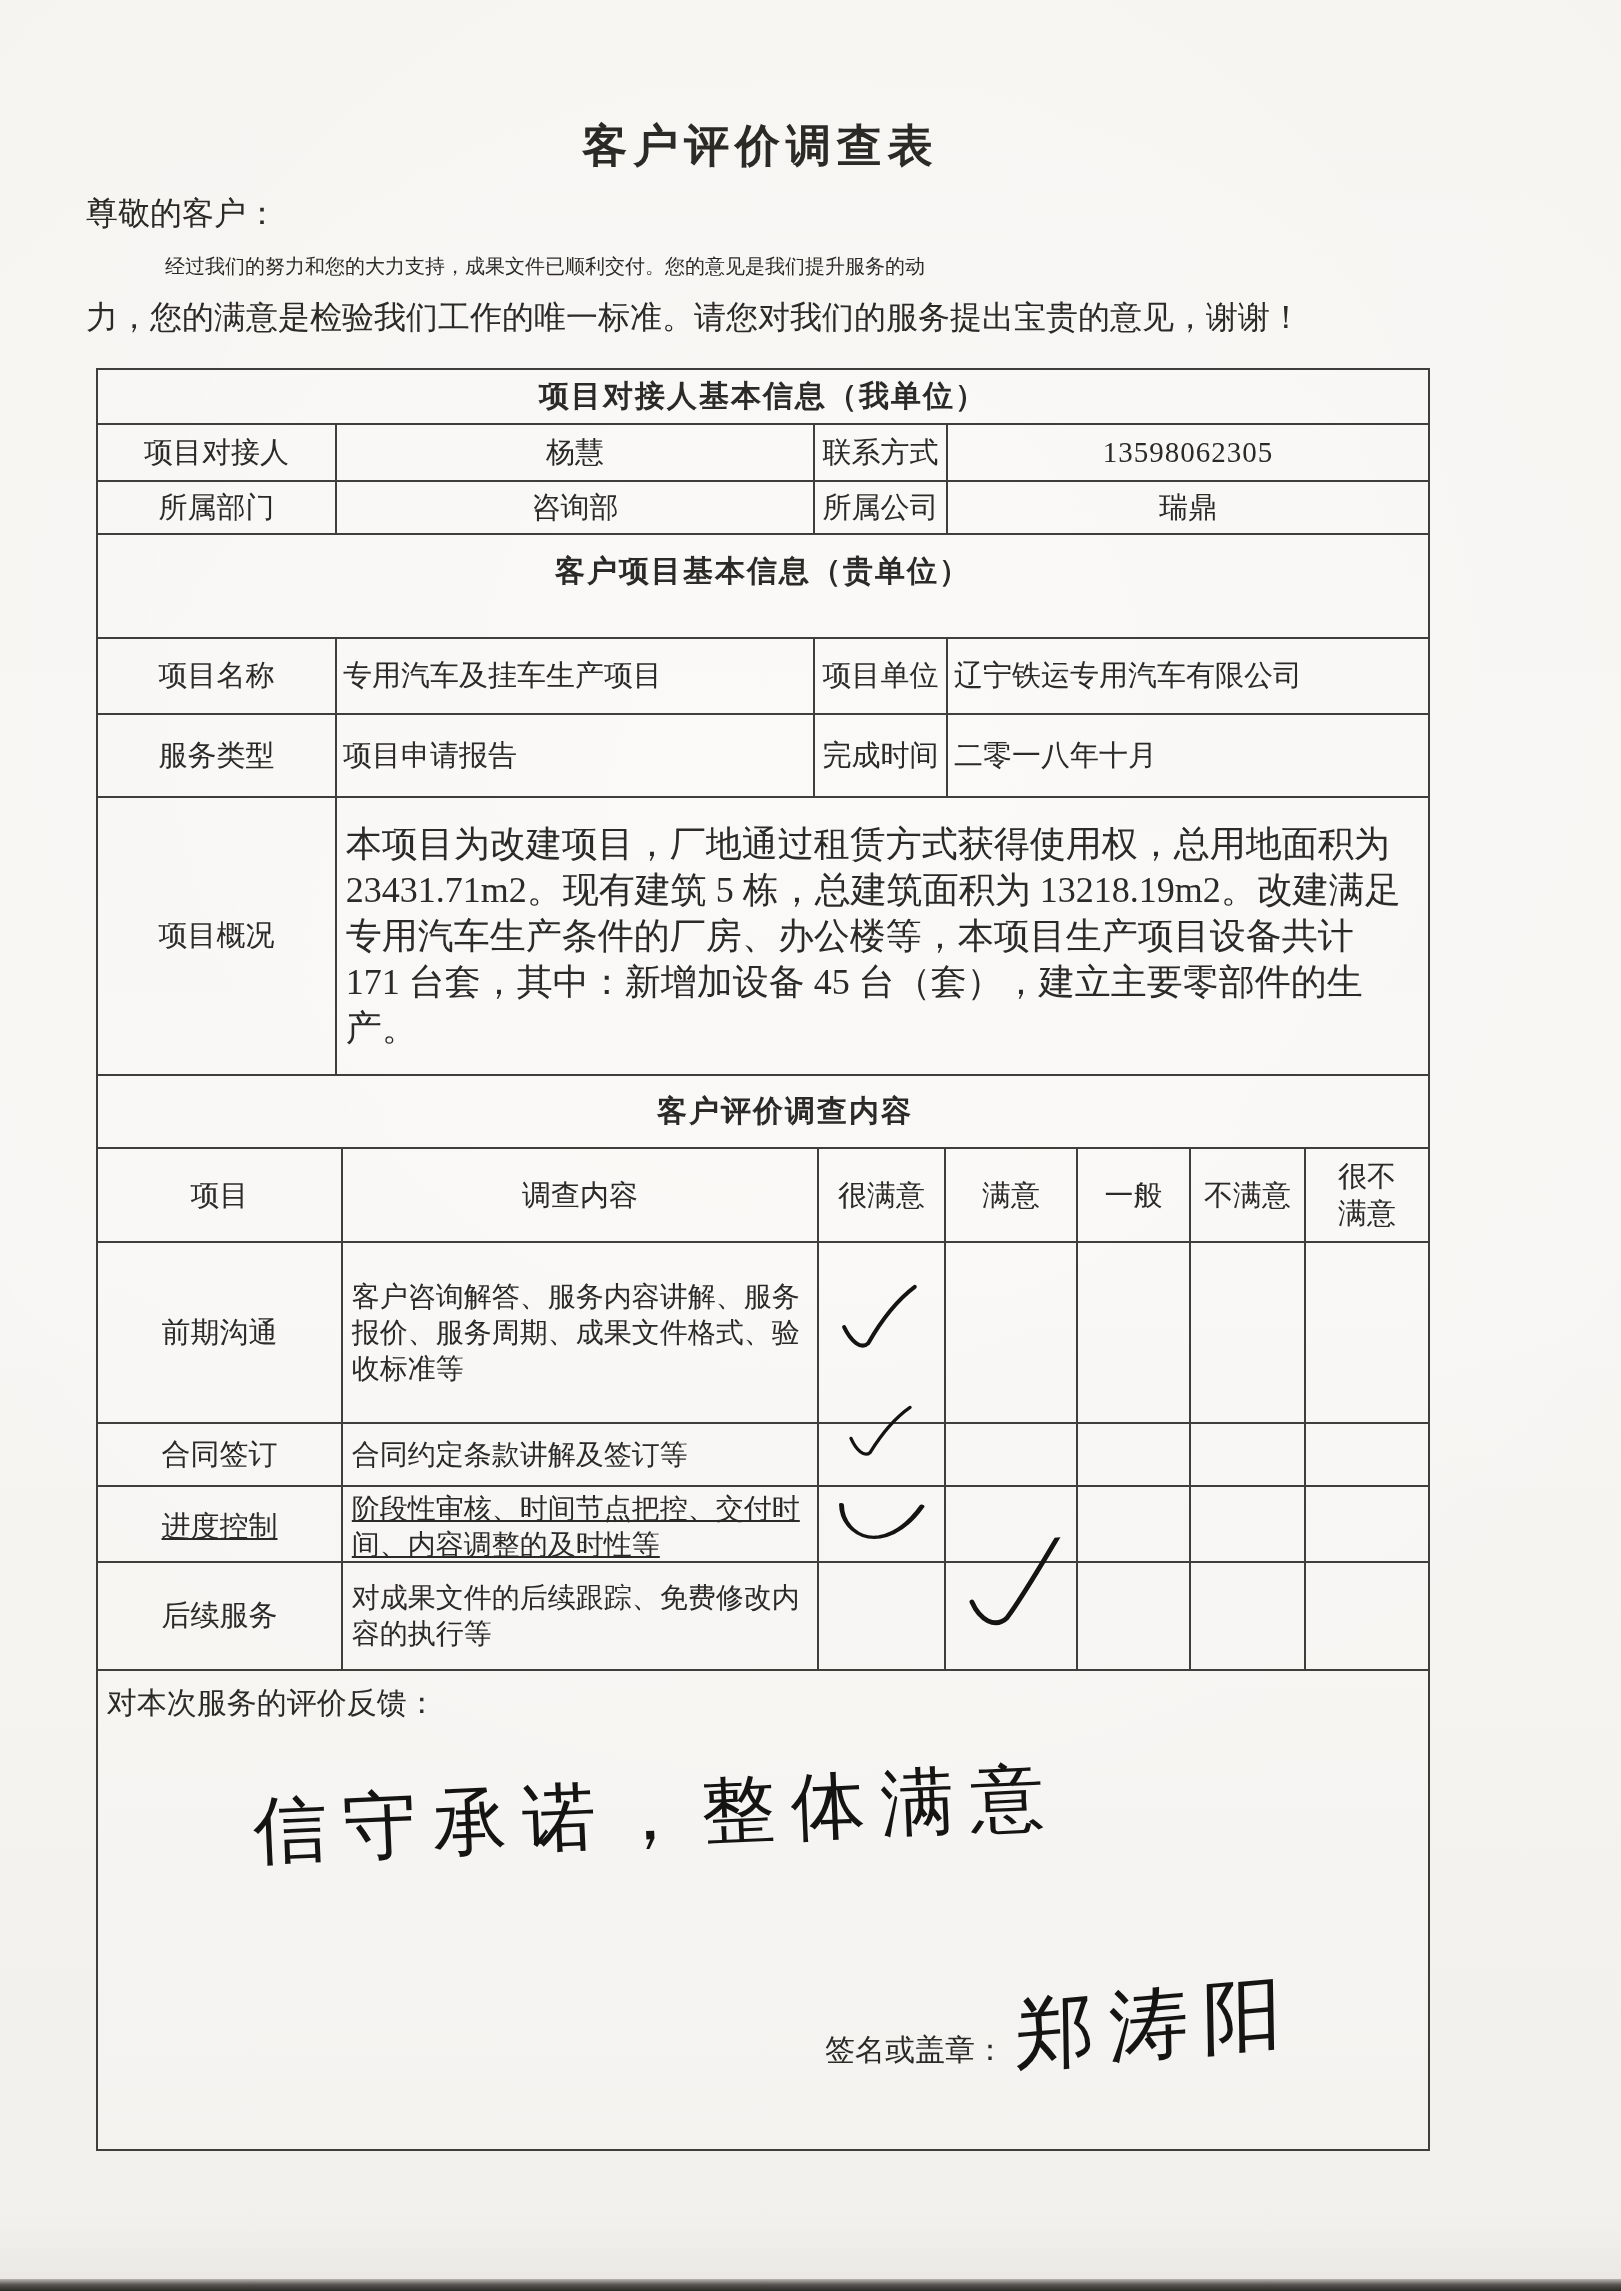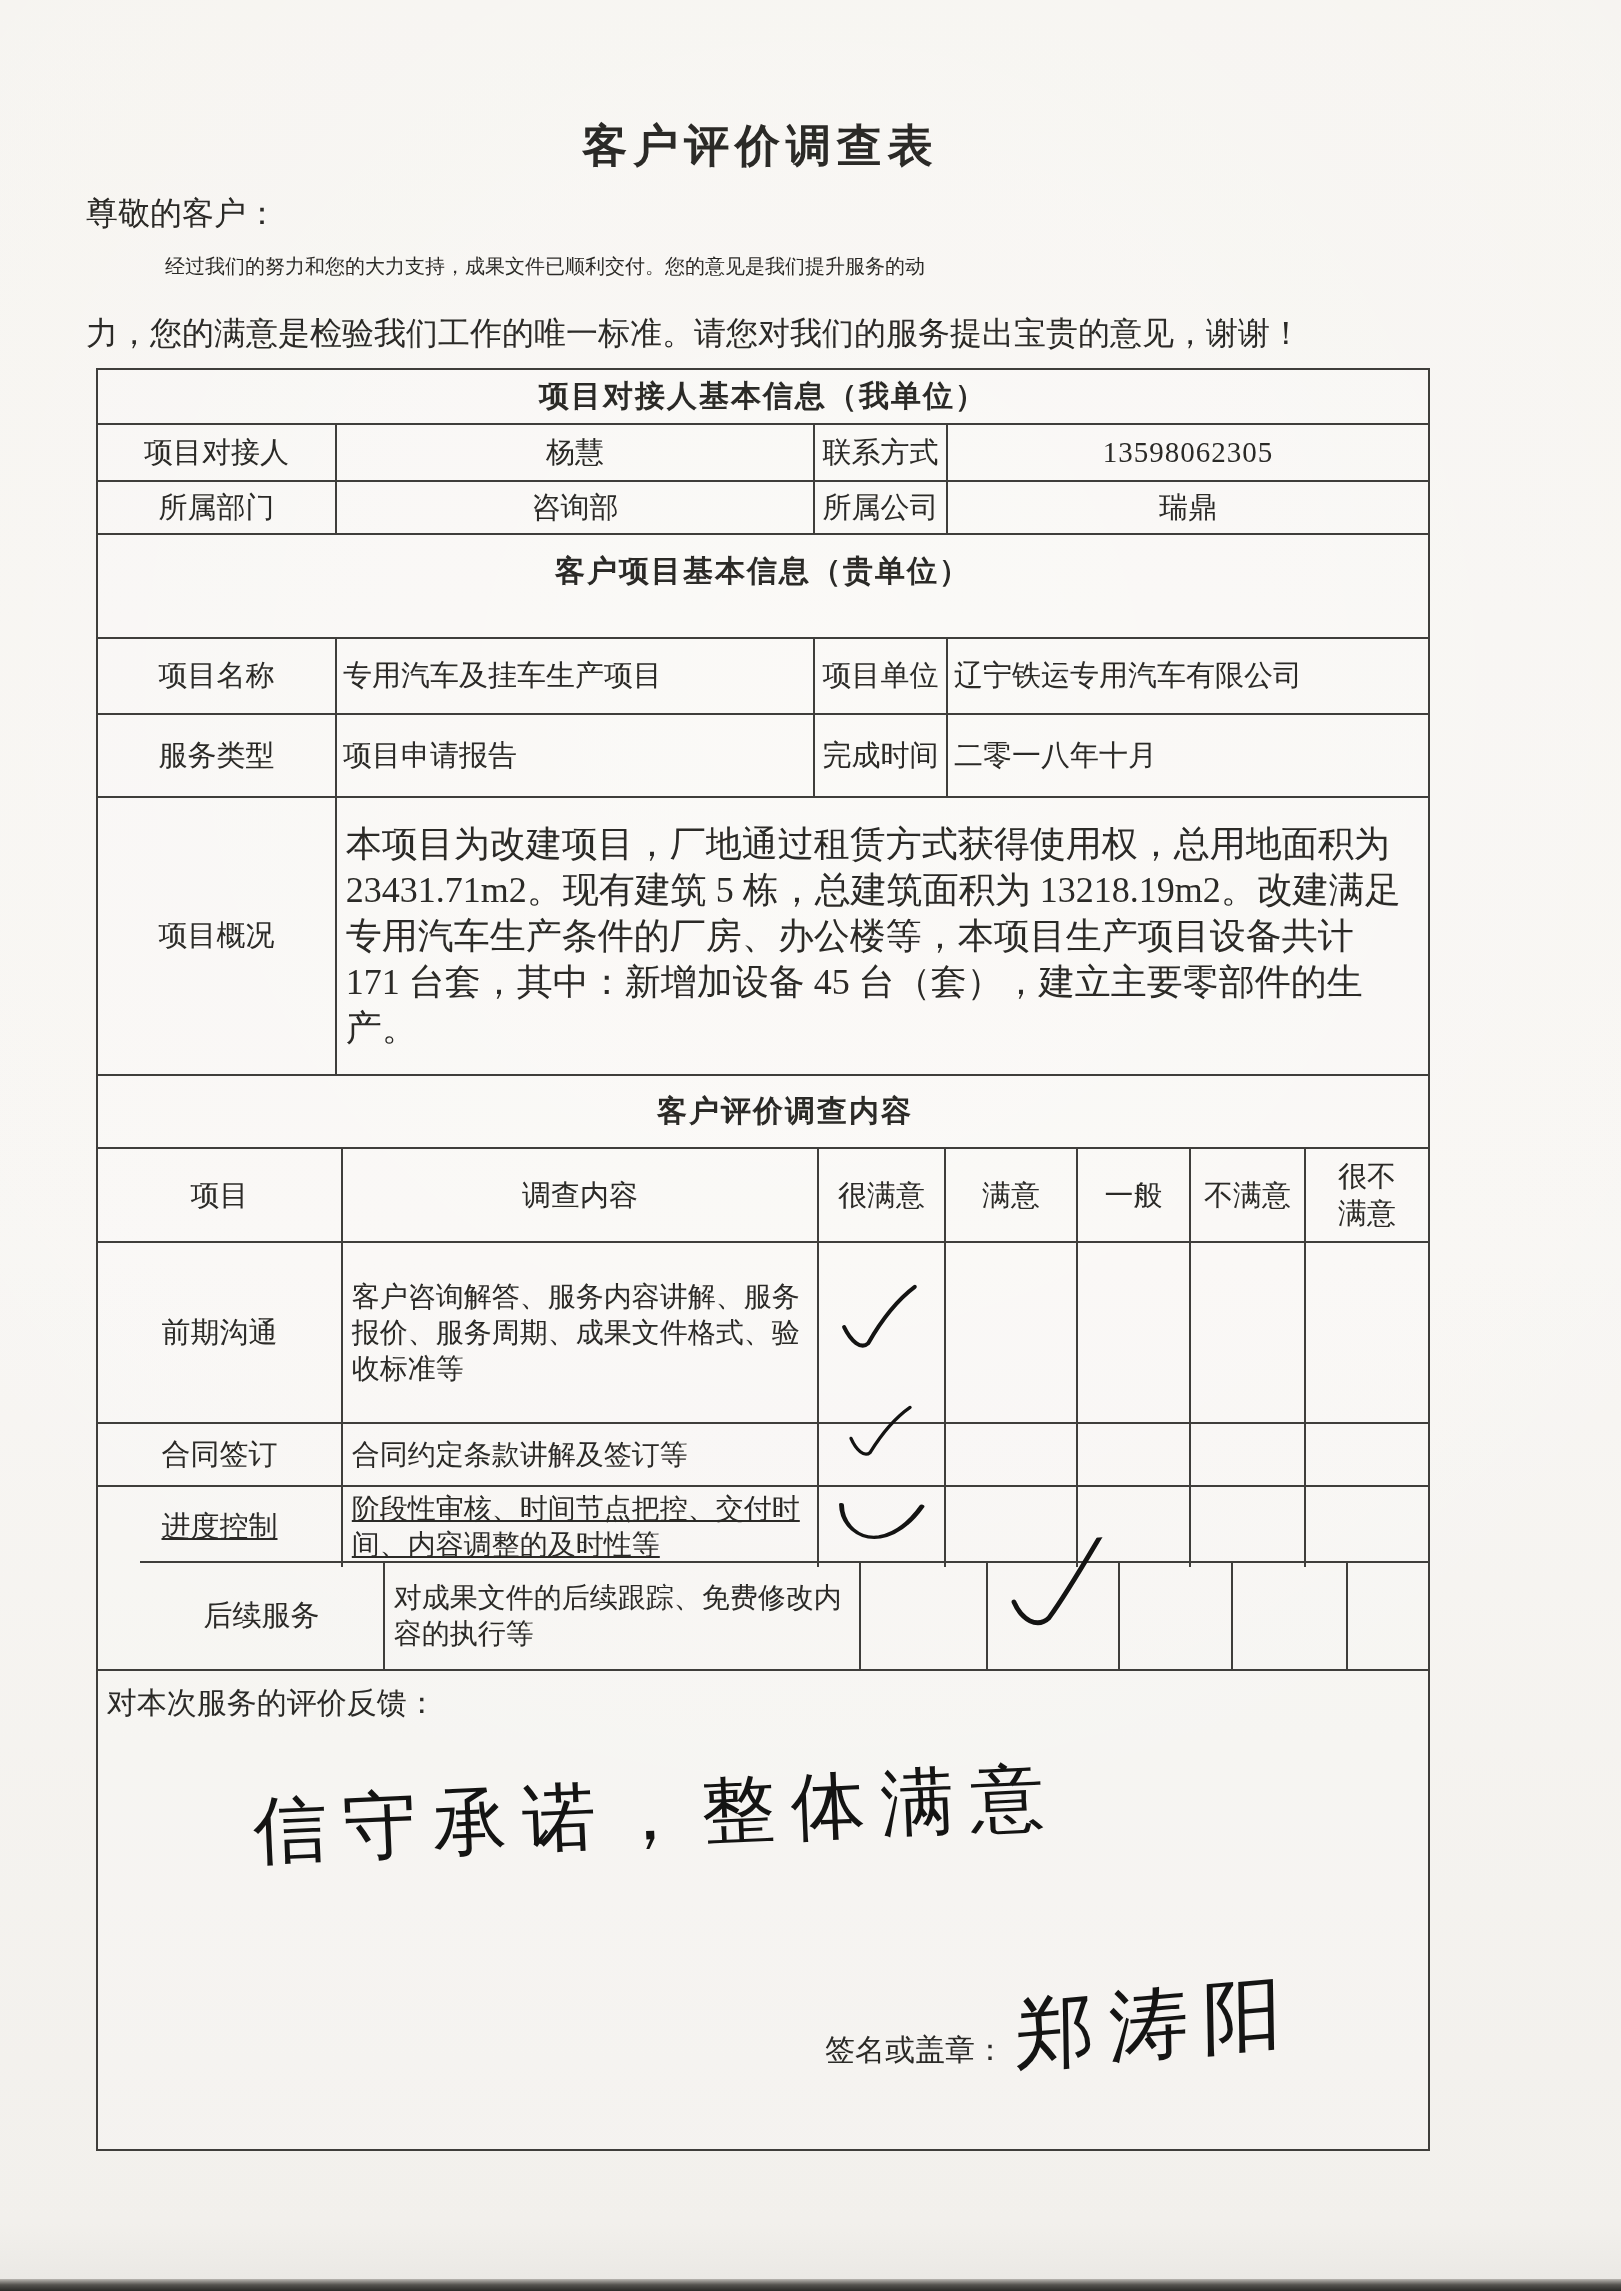--- a/index.html
+++ b/index.html
@@ -22,21 +22,21 @@
     background:
       radial-gradient(120% 90% at 50% 30%, rgba(255,255,255,.35), rgba(255,255,255,0) 60%),
       linear-gradient(180deg,#f6f4f0 0%,#f8f6f3 55%,#f2f0ec 97%,#e9e7e3 100%);
   }
   .title{
     position:absolute;left:88px;top:116px;width:1345px;
     text-align:center;font-size:45px;font-weight:700;letter-spacing:5.9px;
   }
   .salutation{position:absolute;left:86px;top:192px;font-size:32px;white-space:nowrap;}
   .intro1{position:absolute;left:165px;top:253px;font-size:20px;white-space:nowrap;}
-  .intro2{position:absolute;left:86px;top:312px;font-size:32px;white-space:nowrap;}
+  .intro2{position:absolute;left:86px;top:296px;font-size:32px;white-space:nowrap;}
 
   .doc-table{
     position:absolute;left:96px;top:368px;width:1334px;
     border:2px solid var(--bd);font-size:29px;background:rgba(255,255,255,.18);
   }
   .trow{display:grid;align-items:stretch;border-top:2px solid var(--bd);}
   .trow:first-child{border-top:0;}
   .trow>.cell{display:flex;align-items:center;justify-content:center;text-align:center;overflow:visible;}
   .trow>.cell + .cell{border-left:2px solid var(--bd);}
 
@@ -57,21 +57,21 @@
     text-align:left;font-size:36px;line-height:46px;padding:0 15.7px 0 8.8px;
   }
   .h-survey{height:73px;padding-left:44px;}
   .survey{grid-template-columns:243px 476px 127px 132px 113px 115px 1fr;}
   .shead{height:94px;}
   .shead>.cell{line-height:37px;}
   .shead>.h-vds{padding:0 17.6px;}
   .srow-1{height:181px;}
   .srow-2{height:63px;}
   .srow-3{height:76px;text-decoration:underline;}
-  .srow-4{height:108px;margin-left:42px;}
+  .srow-4{height:108px;}
   .srow .content{
     justify-content:center;align-items:flex-start;flex-direction:column;
     text-align:left;font-size:28px;line-height:36px;padding:3.9px 9.8px 3.9px 8.8px;
   }
   .rate{position:relative;}
   .check{
     display:none;position:absolute;width:90px;height:90px;
     left:50%;top:50%;z-index:5;pointer-events:none;
   }
   .srow[data-checked="very_satisfied"] .c-vs .check,

